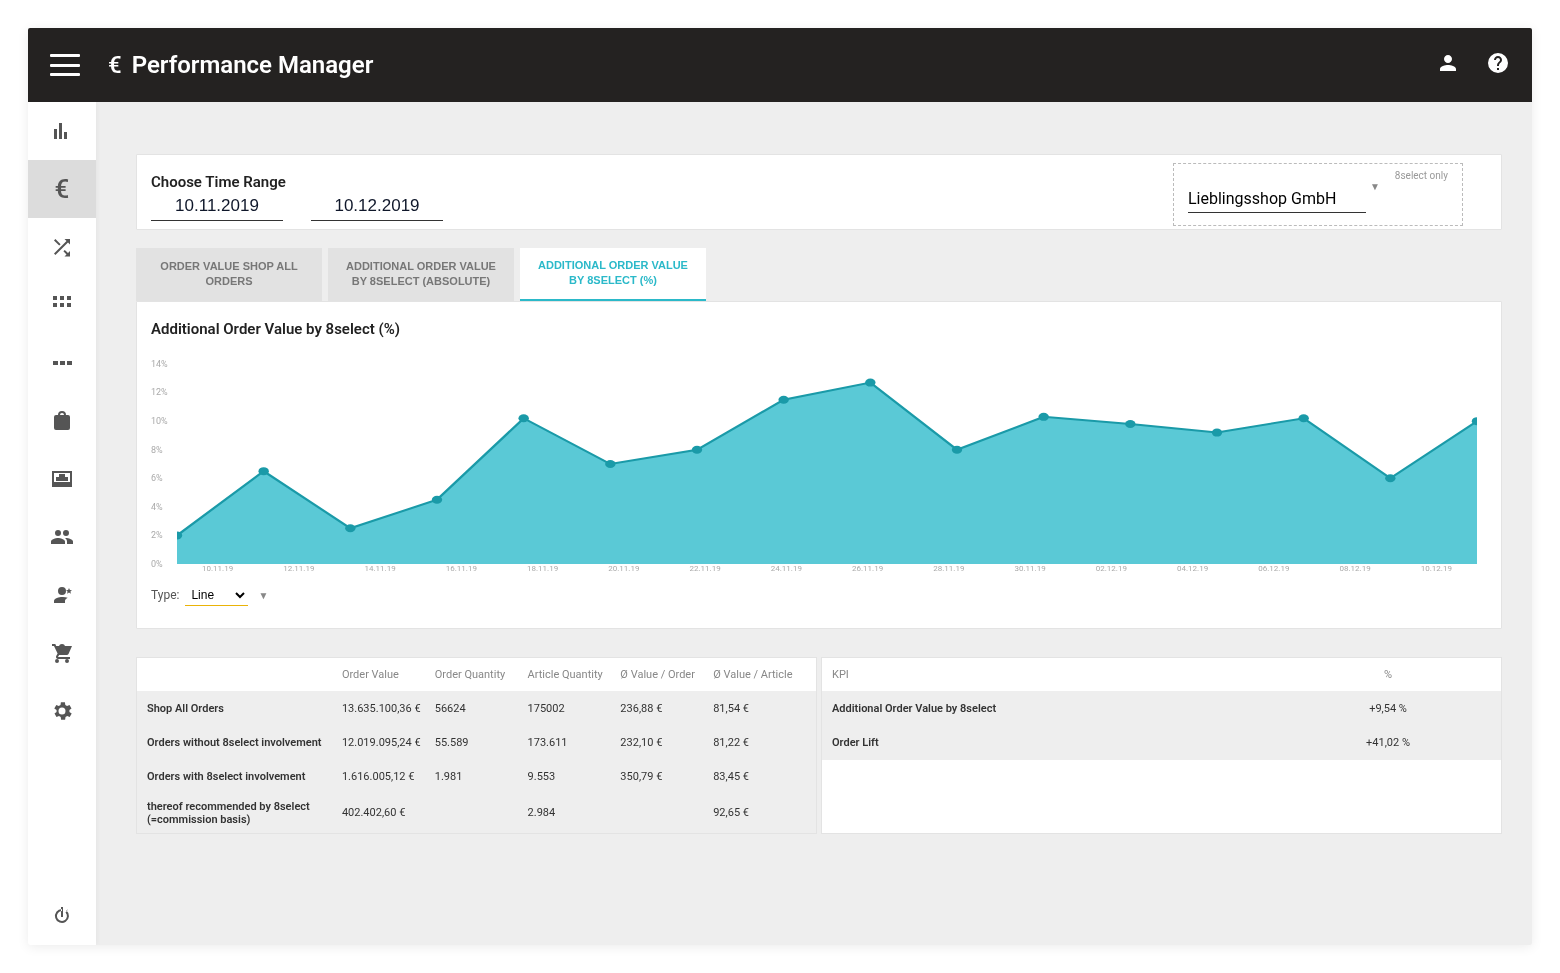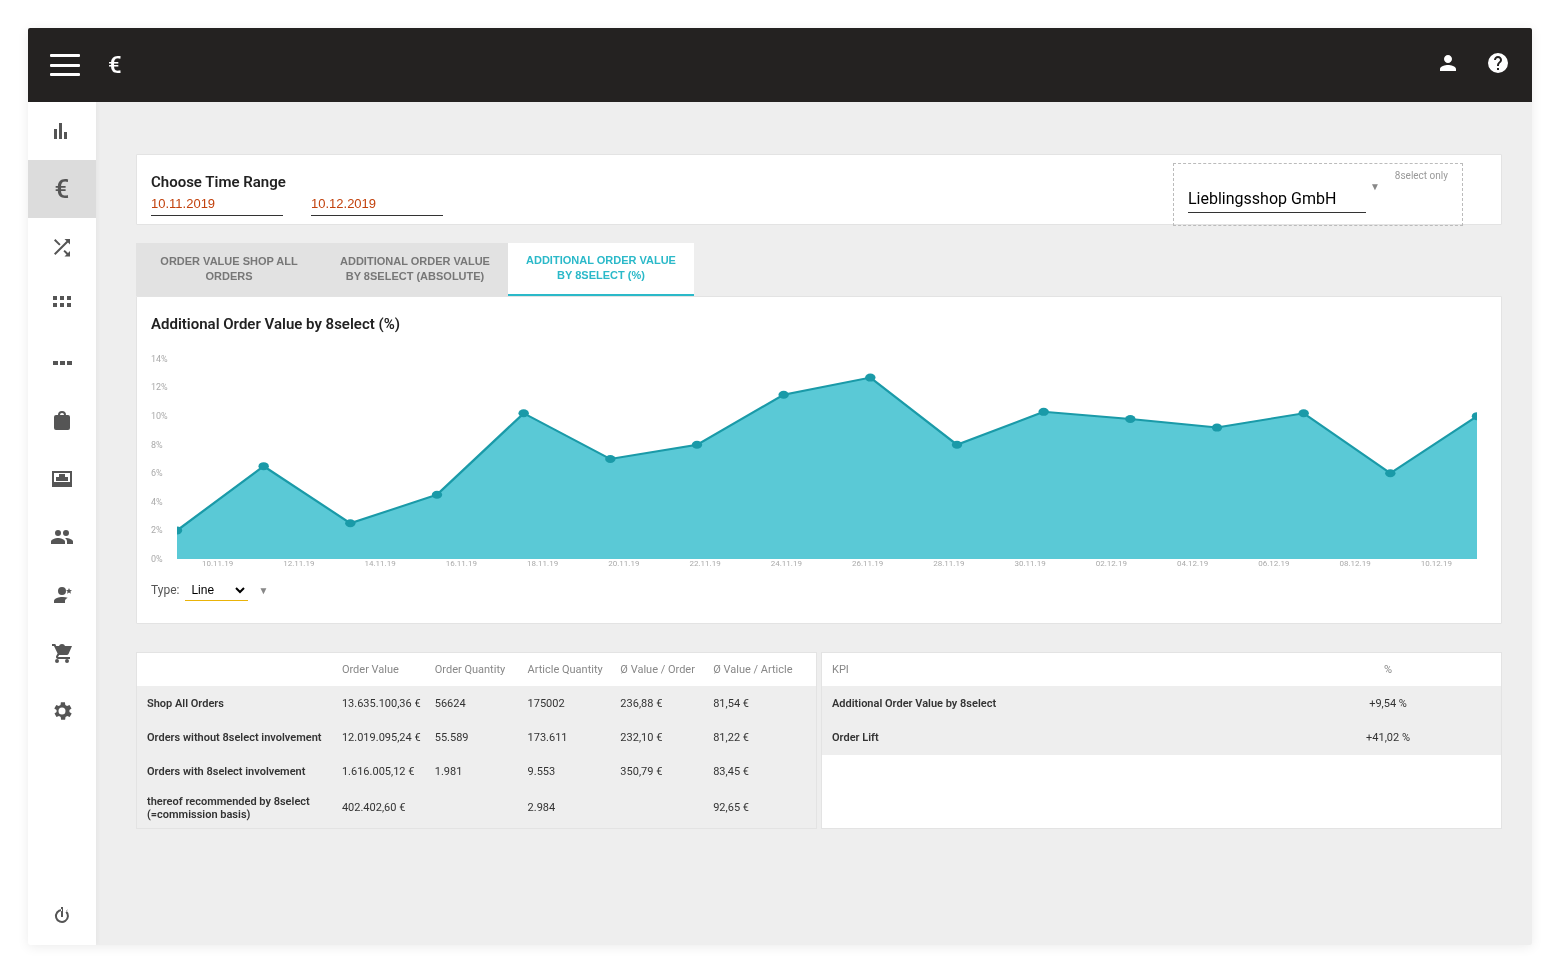--- a/index.html
+++ b/index.html
@@ -20,27 +20,27 @@
 .side-item.active { background: #dcdcdc; }
 .side-item svg { width: 24px; height: 24px; fill: #555; }
 .side-item .txt { font-size: 26px; font-weight: 500; color: #555; }
 .side-sep { margin-top: auto; }
 
 .main { flex: 1; padding: 52px 30px 30px 40px; overflow: auto; }
 .card { background: #fff; border: 1px solid #e3e3e3; border-radius: 1px; }
 .range-card { padding: 18px 14px 8px 14px; display: flex; position: relative; }
 .range-title { font-size: 15px; font-weight: 600; color: #222; margin-bottom: 1px; }
 .date-inputs { display: flex; gap: 28px; }
-.date-in { width: 132px; border: none; border-bottom: 1px solid #333; font-size: 13px; padding: 4px 0; background: transparent; color: #c2410c; }
+.date-in { width: 132px; border: none; border-bottom: 1px solid #333; font-size: 17px; text-align: center; padding: 4px 0; background: transparent; color: #0f172a; }
 .shop-box { position: absolute; right: 38px; top: 8px; width: 290px; border: 1px dashed #bbb; padding: 6px 14px 12px 14px; }
 .shop-label { font-size: 10px; color: #999; text-align: right; }
 .shop-select { border: none; border-bottom: 1px solid #333; width: 178px; font-size: 16px; padding: 4px 0; background: transparent; margin-top: 4px; }
 .caret { font-size: 10px; color: #888; margin-left: 4px; }
 
-.tabs { display: flex; margin-top: 18px; }
+.tabs { display: flex; margin-top: 18px; gap: 6px; }
 .tab { background: #e2e2e2; border: none; padding: 10px 18px; font-size: 11px; font-weight: 600; color: #777; text-align: center; line-height: 1.4; width: 186px; cursor: pointer; }
 .tab.active { background: #fff; color: #2bb9c9; border-bottom: 2px solid #2bb9c9; }
 
 .chart-card { margin-top: 0; padding: 18px 14px 22px 14px; }
 .chart-title { font-size: 15px; font-weight: 600; color: #222; margin-bottom: 26px; }
 .chart-wrap { position: relative; height: 200px; margin-left: 26px; margin-right: 10px; }
 .ylabel { position: absolute; left: -26px; font-size: 9px; color: #aaa; transform: translateY(-50%); }
 .xlabels { display: flex; margin-left: 26px; margin-right: 10px; font-size: 8px; color: #aaa; }
 .xlabels span { flex: 1; text-align: center; }
 .chart-svg { width: 100%; height: 100%; }
@@ -65,20 +65,21 @@
 <div class="app">
 <div class="inner">
 
 <div class="topbar">
   <div class="menu-btn">
           <span></span>
           <span></span>
           <span></span>
         </div>
   <div class="euro-top">€</div>
+  <div class="title">Performance Manager</div>
   <div class="top-right">
     <div class="icon-btn"><svg width="24" height="24" viewBox="0 0 24 24">
               <path d="M12 12c2.2 0 4-1.8 4-4s-1.8-4-4-4-4 1.8-4 4 1.8 4 4 4zm0 2c-2.7 0-8 1.3-8 4v2h16v-2c0-2.7-5.3-4-8-4z"></path>
             </svg></div>
     <div class="icon-btn"><svg width="24" height="24" viewBox="0 0 24 24">
               <path d="M12 2a10 10 0 100 20 10 10 0 000-20zm1 17h-2v-2h2v2zm2.1-7.8l-.9.9c-.7.7-1.2 1.3-1.2 2.9h-2v-.5c0-1.1.4-2.1 1.2-2.9l1.2-1.3c.4-.3.6-.8.6-1.3 0-1.1-.9-2-2-2s-2 .9-2 2H8c0-2.2 1.8-4 4-4s4 1.8 4 4c0 .9-.4 1.7-.9 2.2z"></path>
             </svg></div>
   </div>
 </div>
 

